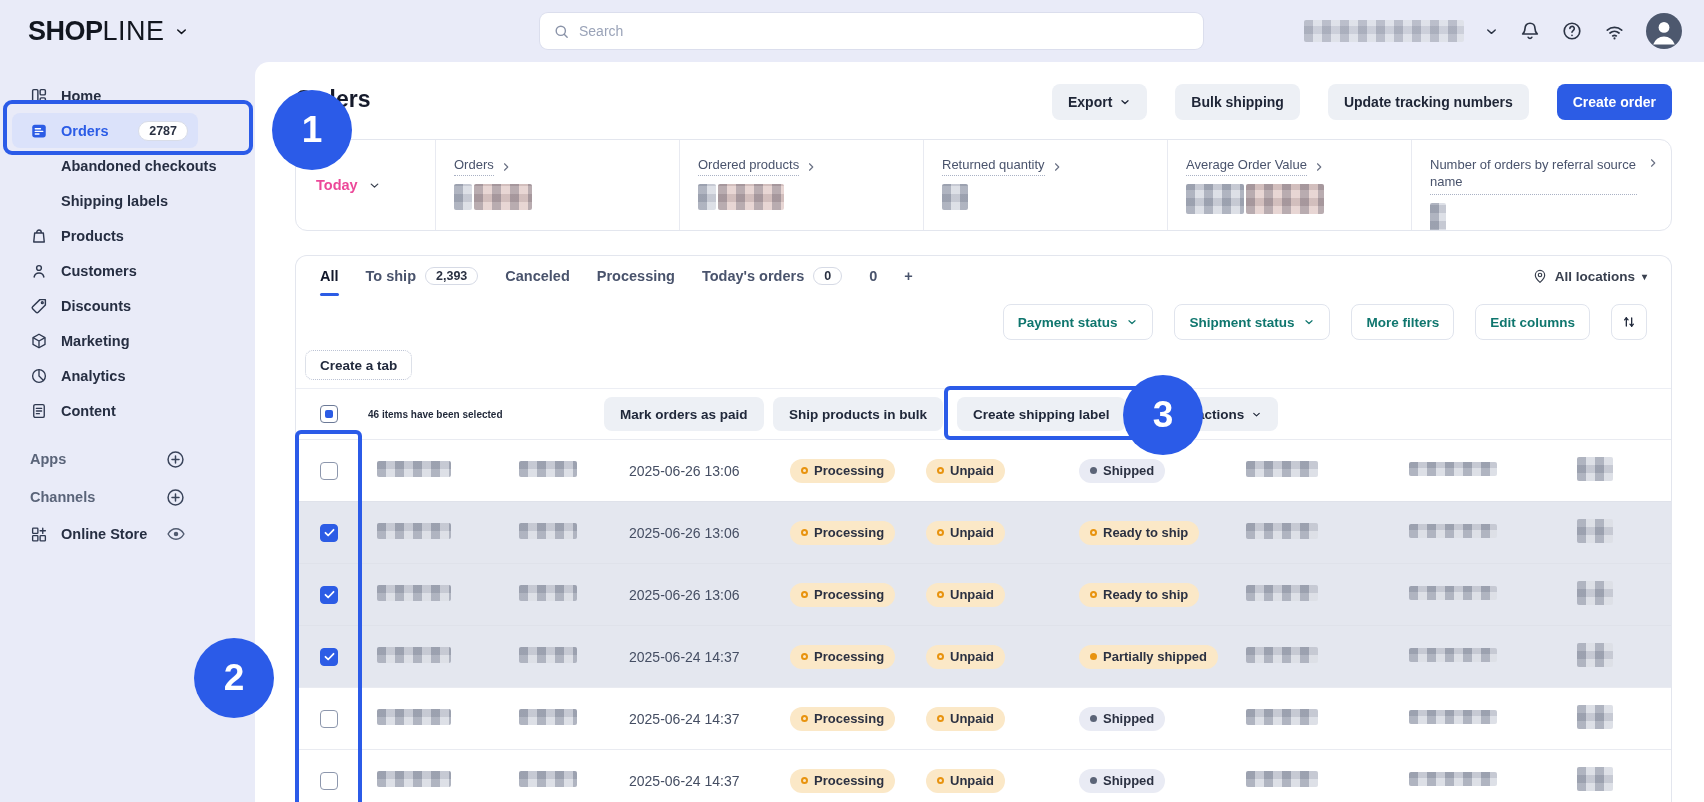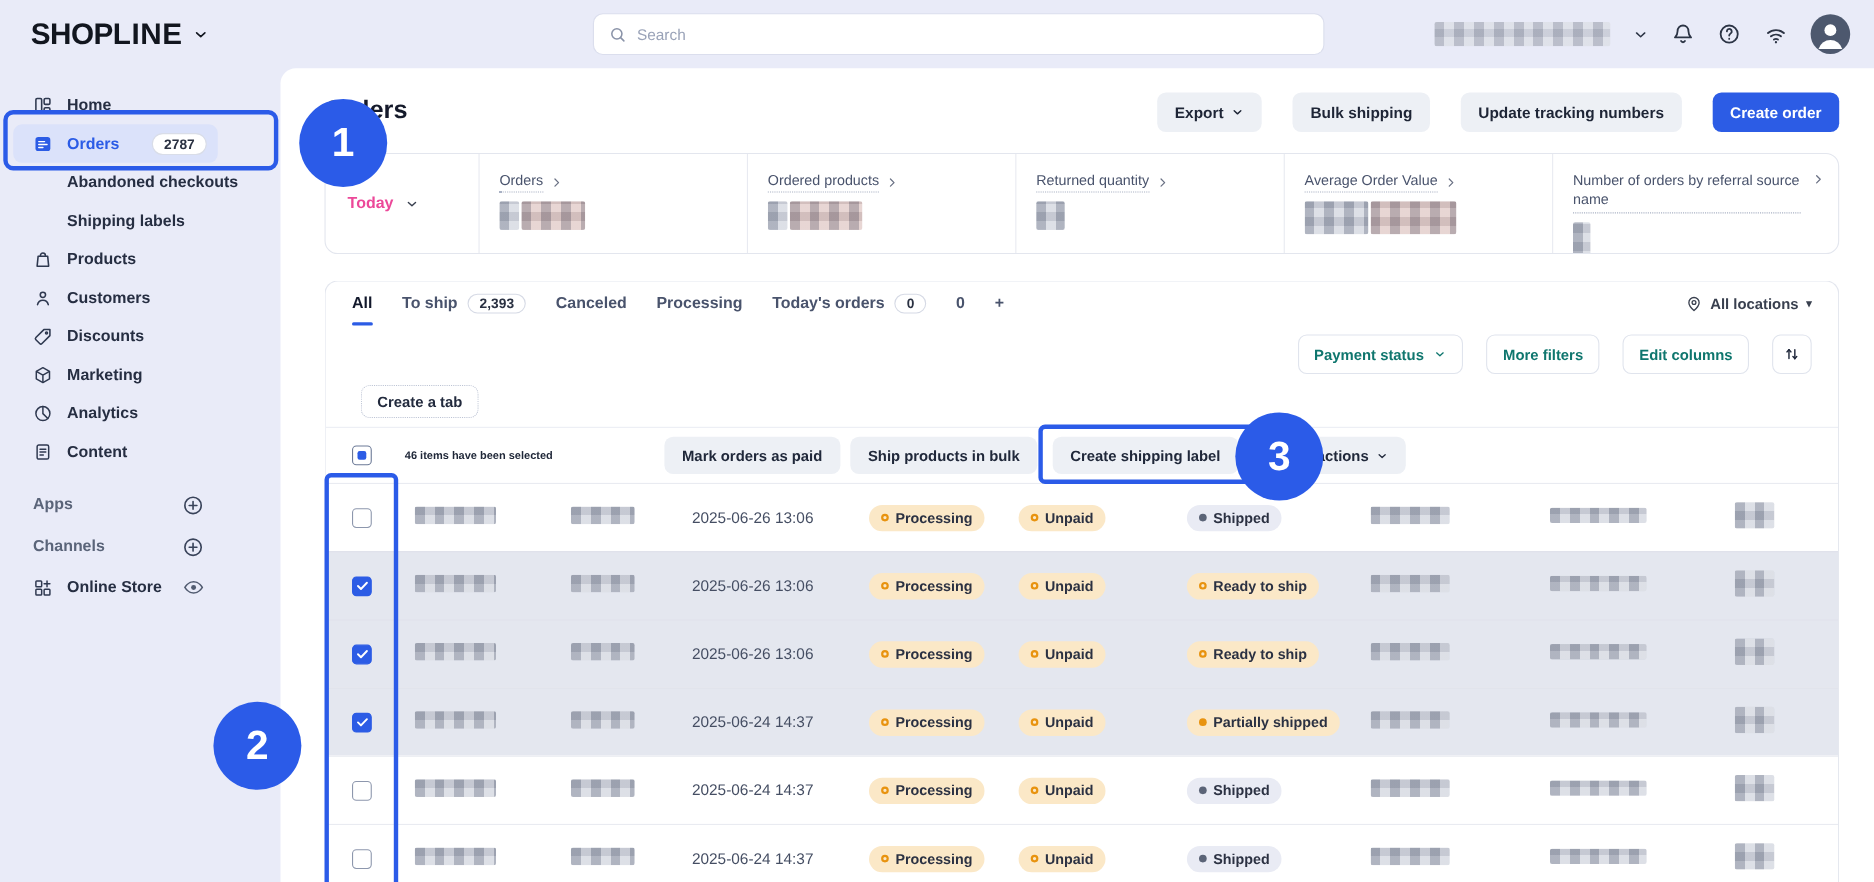--- a/index.html
+++ b/index.html
@@ -5,21 +5,21 @@
   *{box-sizing:border-box;margin:0;padding:0}
   html,body{width:1704px;height:802px}
   body{font-family:"Liberation Sans",sans-serif;background:#e9ebf8;overflow:hidden;position:relative}
   .stage{position:absolute;inset:0;width:1704px;height:802px;overflow:hidden}
 
   
   .topbar{position:absolute;left:0;top:0;width:1704px;height:62px}
   .logo{position:absolute;left:28px;top:0;height:62px;display:flex;align-items:center;gap:9px;color:#12161f;cursor:pointer}
   .logo .word{font-size:27px;letter-spacing:-0.5px;color:#12161f}
   .logo .word b{font-weight:800}
-  .logo .word .lite{font-weight:700;letter-spacing:0.5px}
+  .logo .word .lite{font-weight:400;letter-spacing:0.5px}
   .topsearch{position:absolute;left:540px;top:13px;width:663px;height:36px;background:#fff;border-radius:8px;display:flex;align-items:center;gap:9px;padding:0 13px;box-shadow:0 0 0 1px rgba(210,214,230,.6)}
   .topsearch input{flex:1;border:none;outline:none;background:transparent;font-size:14px;color:#27304a;font-family:inherit}
   input::placeholder{color:#9aa3b8}
   .top-right{position:absolute;right:22px;top:0;height:62px;display:flex;align-items:center;gap:20px;color:#2c3445}
   .icn{display:inline-flex;align-items:center;justify-content:center;color:#2c3445}
   .avatar{width:36px;height:36px;border-radius:50%;background:#4d586e;display:flex;align-items:center;justify-content:center;overflow:hidden}
 
   
   .px{background-color:#c8ccd7;border-radius:2px;
       background-image:repeating-linear-gradient(90deg,rgba(90,98,118,.30) 0 9px,rgba(255,255,255,.20) 9px 18px),
@@ -71,21 +71,21 @@
   .locations{margin-left:auto;display:flex;align-items:center;gap:7px;font-size:13.5px;font-weight:600;color:#39404f;cursor:pointer}
   .caret{font-size:10px;color:#39404f}
 
   .filter-row{display:flex;align-items:center;padding:8px 24px 0;gap:21px}
   .search-box{width:680px;height:38px;border:1px solid #dfe3ec;border-radius:8px;display:flex;align-items:center;gap:9px;padding:0 12px;background:#fff}
   .search-box input{flex:1;border:none;outline:none;background:transparent;font-size:14px;color:#27304a;font-family:inherit}
   .fbtn{height:36px;border:1px solid #e0e4ed;background:#fff;border-radius:8px;font-size:13.5px;font-weight:600;color:#0f766e;padding:0 14px;display:inline-flex;align-items:center;gap:9px;cursor:pointer;font-family:inherit;white-space:nowrap}
   .fbtn.first{margin-left:auto}
   .sort-btn{width:36px;padding:0;justify-content:center}
 
-  .create-tab{margin:10px 0 0 32px;display:inline-flex;height:30px;align-items:center;border:1px dotted #bcc3d4;border-radius:8px;padding:0 14px;font-size:13.5px;font-weight:600;color:#222a3d;background:#fff;cursor:pointer}
+  .create-tab{margin:10px 0 0 9px;display:inline-flex;height:30px;align-items:center;border:1px dotted #bcc3d4;border-radius:8px;padding:0 14px;font-size:13.5px;font-weight:600;color:#222a3d;background:#fff;cursor:pointer}
 
   .bulk-row{height:51px;margin-top:8px;border-top:1px solid #eceef4;display:flex;align-items:center;padding:0 24px;position:relative}
   .bulk-text{margin-left:30px;font-size:10px;font-weight:700;color:#1f2738}
   .bulk-btn{position:absolute;top:8px;height:34px;border:none;border-radius:8px;background:#edf0f5;color:#20283a;font-size:13.5px;font-weight:600;padding:0 16px;display:inline-flex;align-items:center;gap:7px;cursor:pointer;font-family:inherit;white-space:nowrap}
 
   
   .rows{position:relative}
   .row{position:relative;height:62px;border-top:1px solid #e9ebf1;background:#fff}
   .row.sel{background:#e4e7ef;border-top-color:#dfe2ea}
   .cell{position:absolute;top:50%;transform:translateY(-50%)}
@@ -417,20 +417,28 @@
 
       <div class="filter-row">
         <button class="fbtn first">
           <span>Payment status</span>
           <span class="chev">
             <svg width="12" height="12" viewBox="0 0 24 24" fill="none" stroke="currentColor" stroke-width="2.4" stroke-linecap="round" stroke-linejoin="round">
                 <path d="M6 9.5l6 5.5 6-5.5"></path>
               </svg>
           </span>
         </button>
+        <button class="fbtn">
+          <span>Shipment status</span>
+          <span class="chev">
+            <svg width="12" height="12" viewBox="0 0 24 24" fill="none" stroke="currentColor" stroke-width="2.4" stroke-linecap="round" stroke-linejoin="round">
+                <path d="M6 9.5l6 5.5 6-5.5"></path>
+              </svg>
+          </span>
+        </button>
         <button class="fbtn">More filters</button>
         <button class="fbtn">Edit columns</button>
         <button class="fbtn sort-btn">
           <span class="icn">
             <svg width="16" height="16" viewBox="0 0 24 24" fill="none" stroke="#222a3d" stroke-width="2" stroke-linecap="round" stroke-linejoin="round">
                 <path d="M8 18V6"></path>
                 <path d="M8 6L5.4 8.8"></path>
                 <path d="M8 6l2.6 2.8"></path>
                 <path d="M16 6v12"></path>
                 <path d="M16 18l-2.6-2.8"></path>

